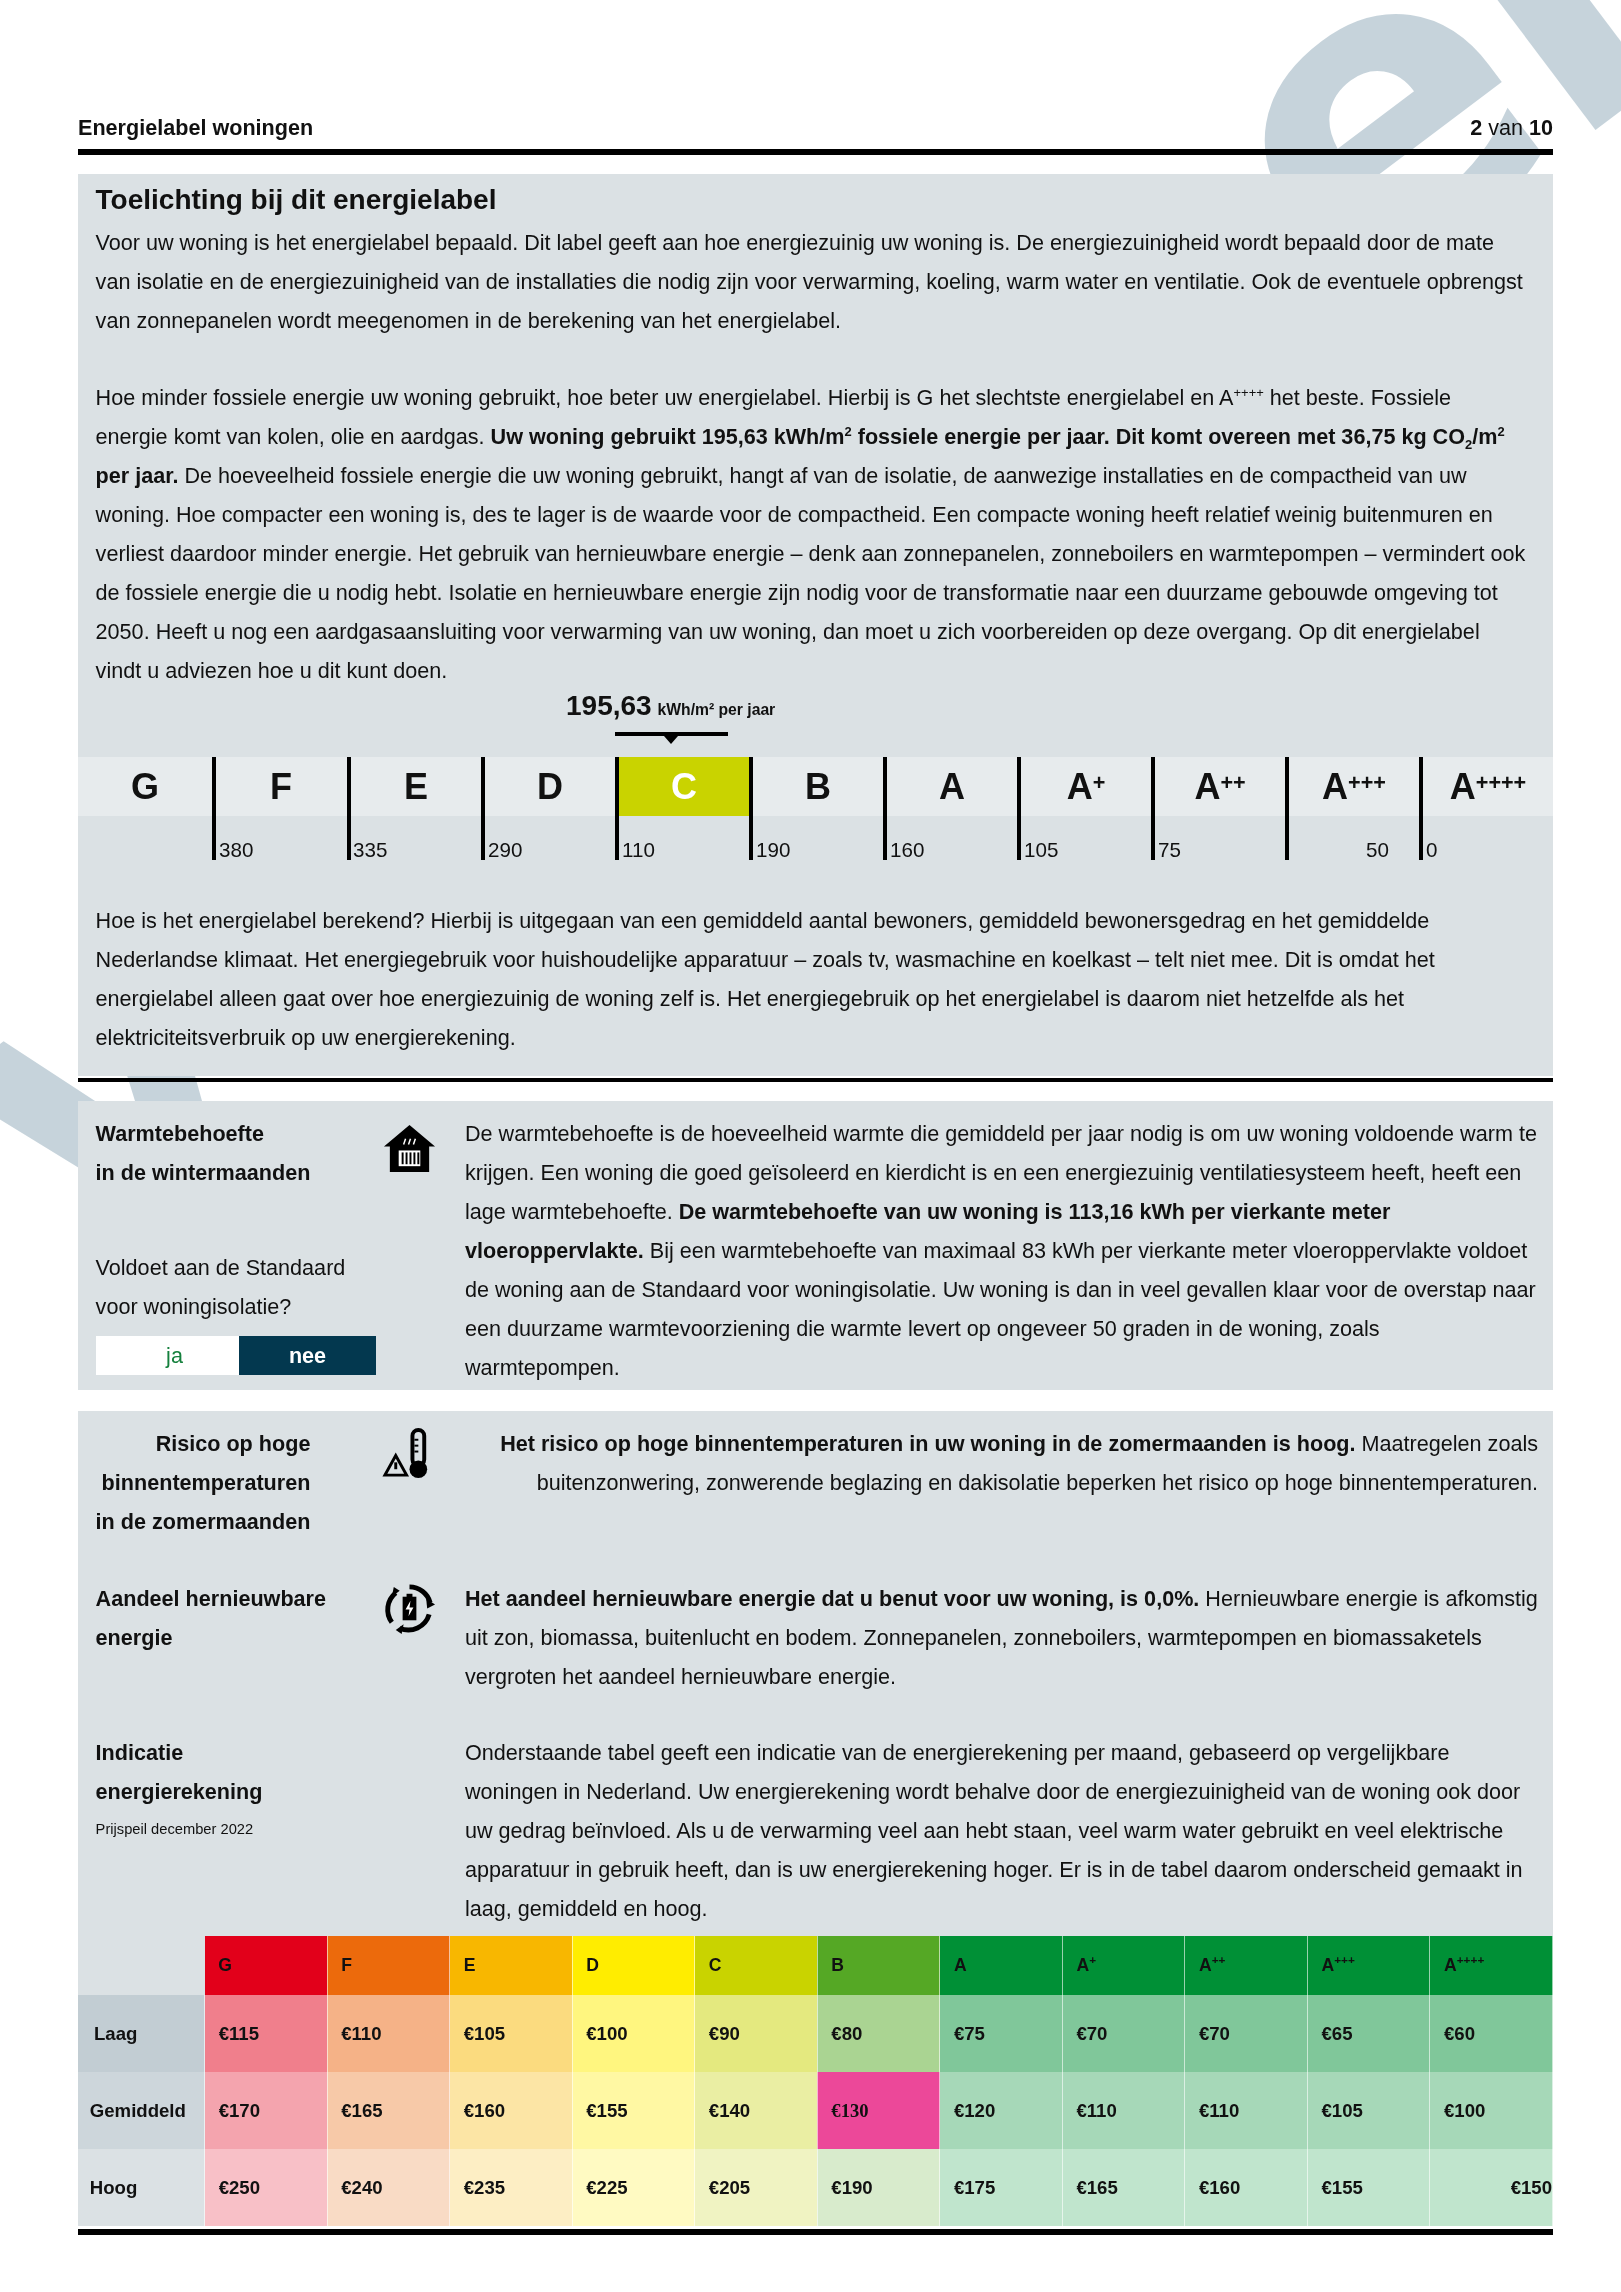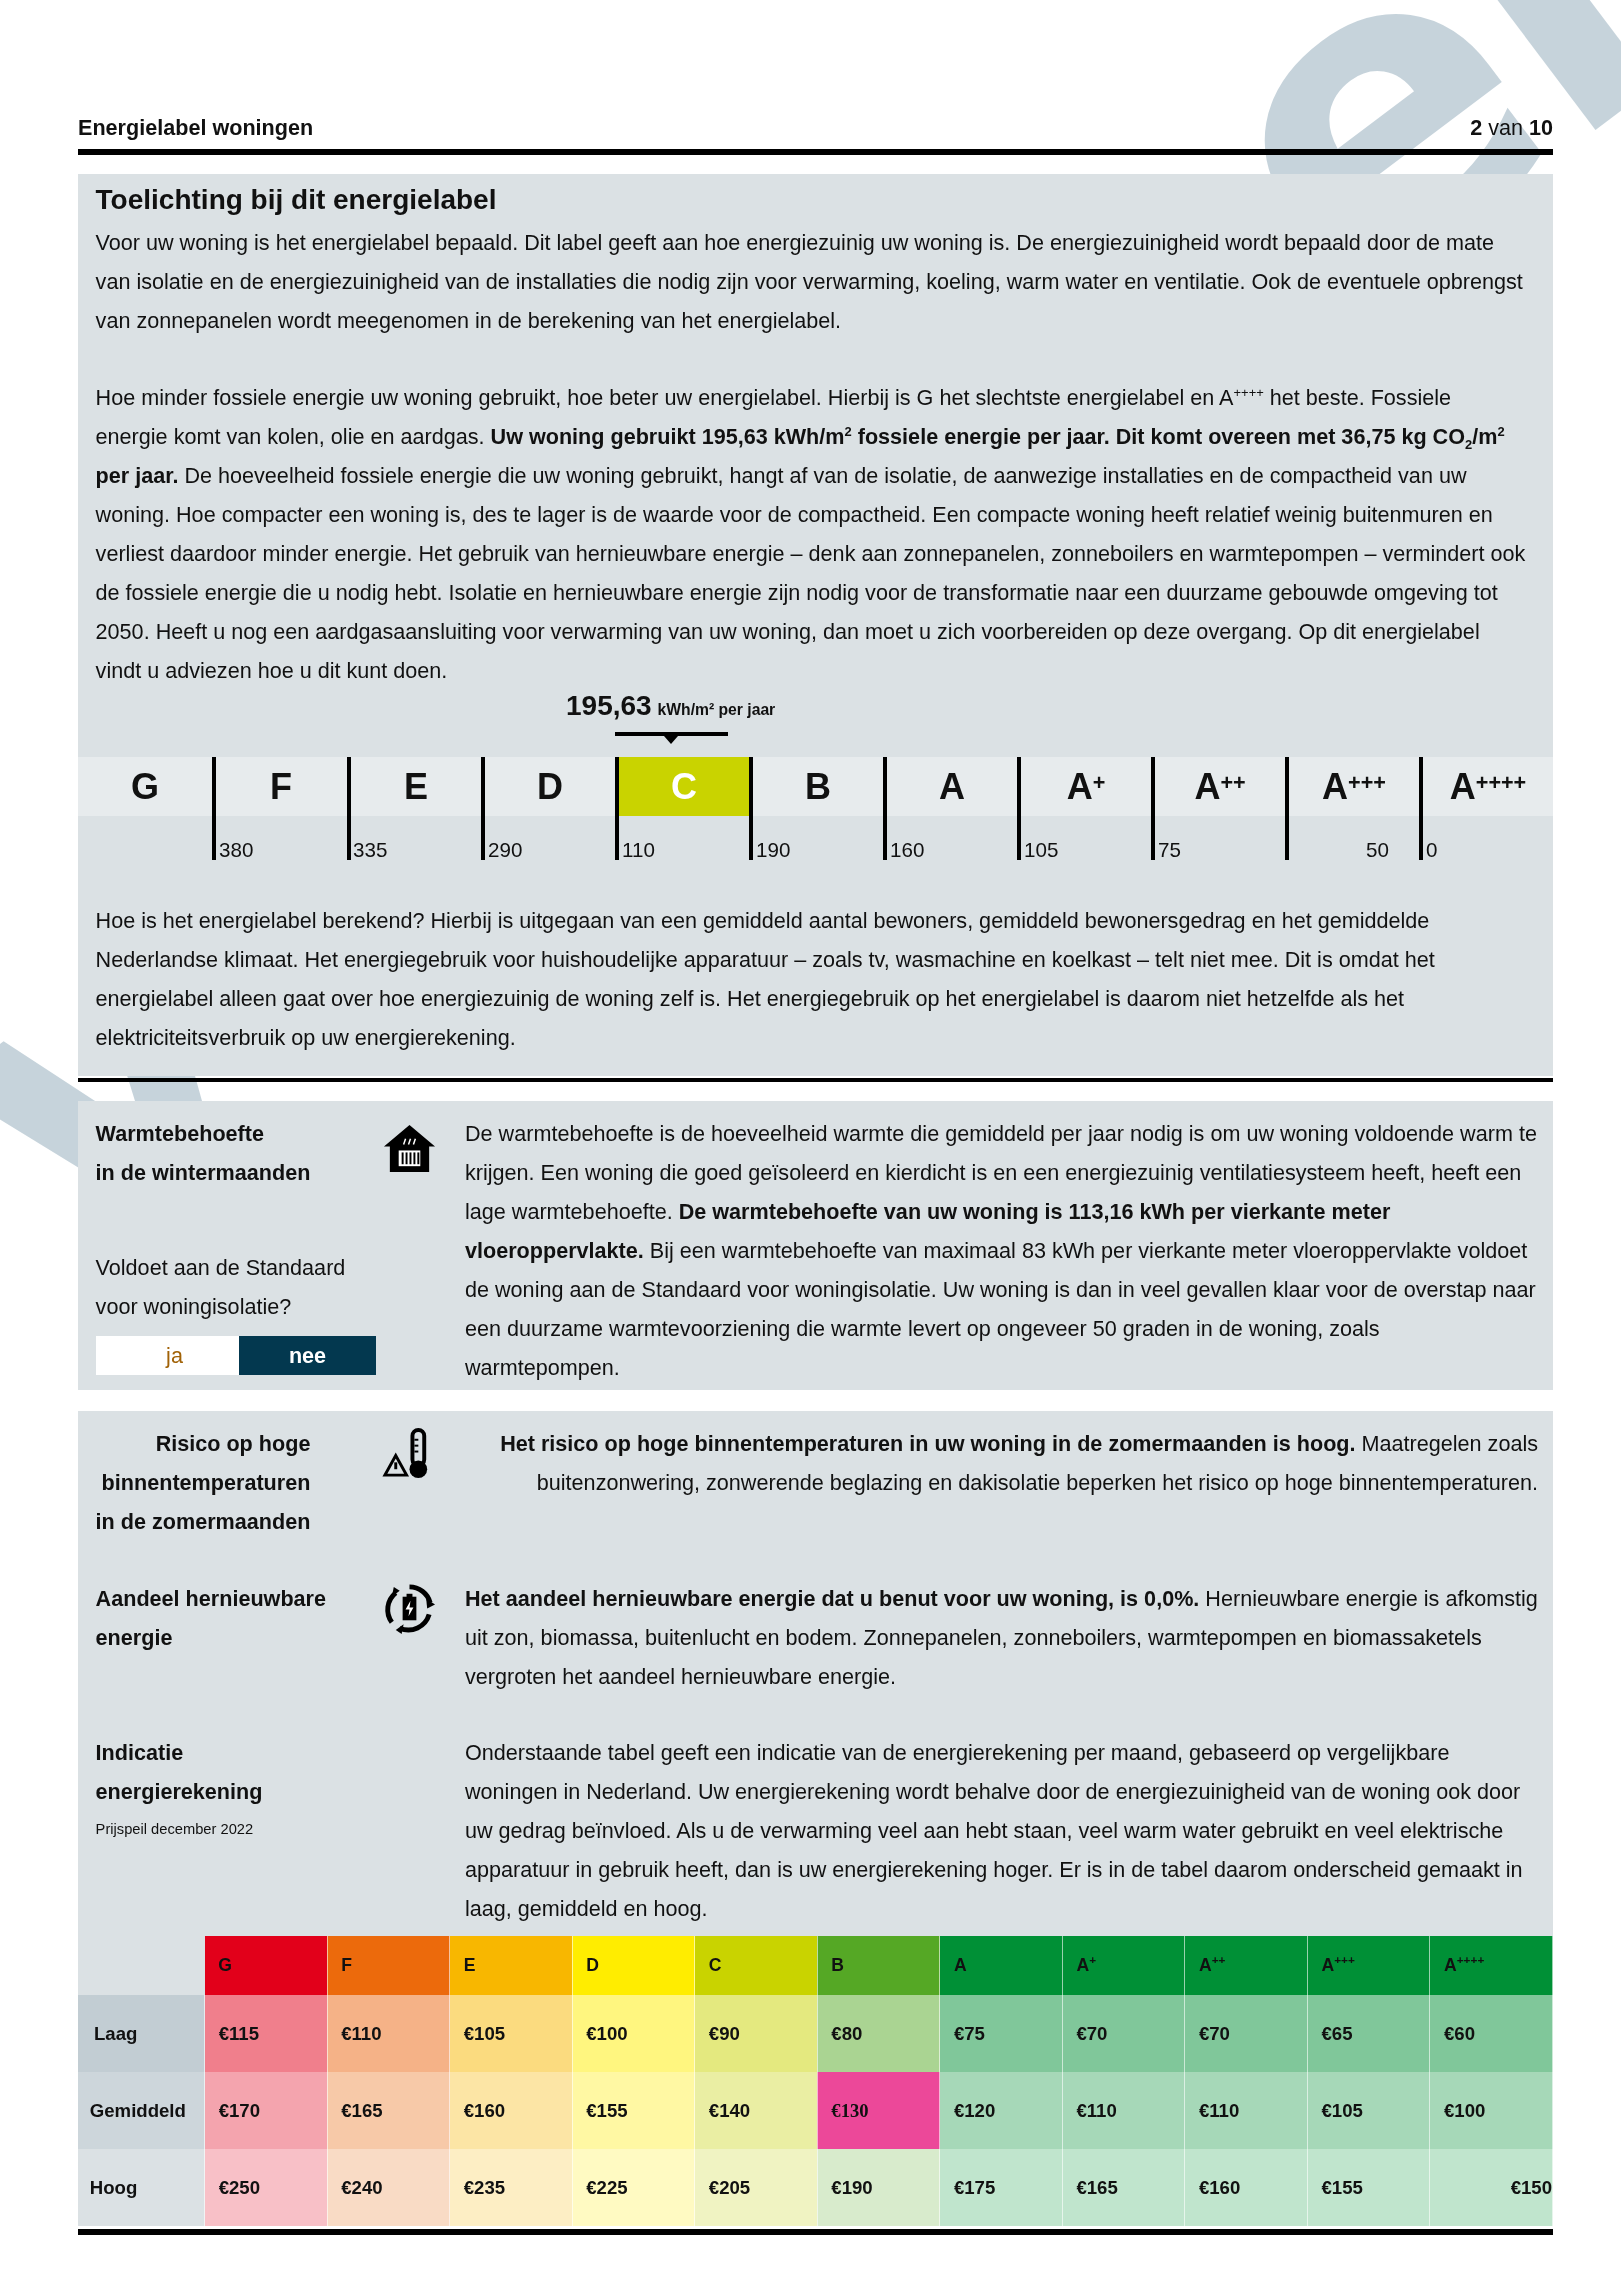--- a/index.html
+++ b/index.html
@@ -56,21 +56,21 @@
   .tick { position: absolute; top: 757px; width: 3.9px; height: 103px; background: #000; }
   .tick-label { position: absolute; top: 838px; font-size: 20.6px; }
 
   
   .row-title { position: absolute; left: 17.6px; font-size: 21.6px; font-weight: bold; line-height: 39px; }
   .row-sub { position: absolute; left: 17.6px; font-size: 21.6px; line-height: 39px; }
   .row-text { position: absolute; left: 387px; width: 1073px; font-size: 21.6px; line-height: 39px; margin: 0; }
   .row-text b { font-weight: bold; }
   .icon { position: absolute; left: 304px; width: 55px; height: 55px; }
   .yn { position: absolute; top: 1336px; height: 39px; display: flex; align-items: center; justify-content: center; font-size: 21.6px; font-weight: bold; }
-  .yn.ja { left: 96px; width: 157px; background: #fff; color: #a16207; font-weight: normal; }
+  .yn.ja { left: 96px; width: 157px; background: #fff; color: #15803d; font-weight: normal; }
   .yn.nee { left: 239px; width: 137px; background: #03384f; color: #fff; }
   .small-note { position: absolute; left: 17.6px; font-size: 14.7px; }
 
   
   .cost-table { position: absolute; left: 78px; top: 1936px; width: 1475px; border-collapse: collapse; }
   .cost-table th, .cost-table td {
     height: 77px; padding: 0 0 0 13.7px; text-align: left; font-size: 18.6px; font-weight: bold;
     border-right: 1px solid rgba(255,255,255,0.6);
   }
   .cost-table th { height: 59px; color: #111; font-size: 17.6px; }

